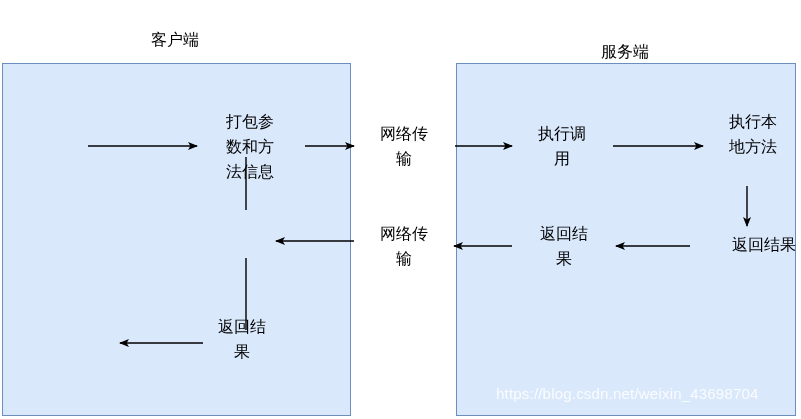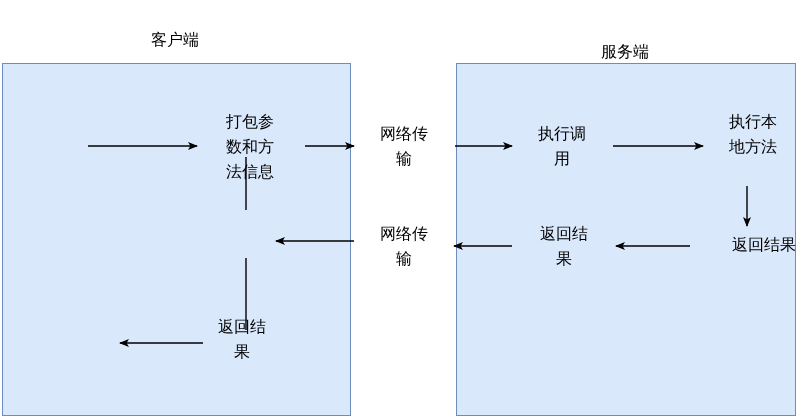--- a/index.html
+++ b/index.html
@@ -138,14 +138,15 @@
   <div class="node" id="node-invoke">执行调
 用</div>
   <div class="node" id="node-return-srv">返回结果</div>
   <div class="node" id="node-result-mid">返回结
 果</div>
   <div class="node" id="node-net-2">网络传
 输</div>
   <div class="node" id="node-return-cli">返回结
 果</div>
 
+  <div class="watermark">https://blog.csdn.net/weixin_43698704</div>
 
 </div>
 
 </body></html>

